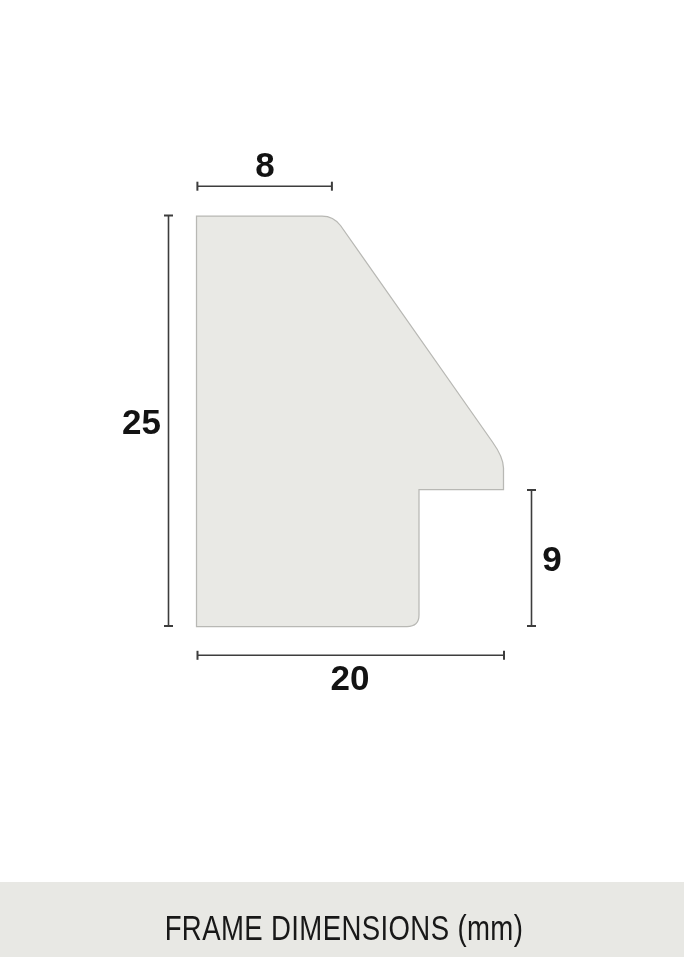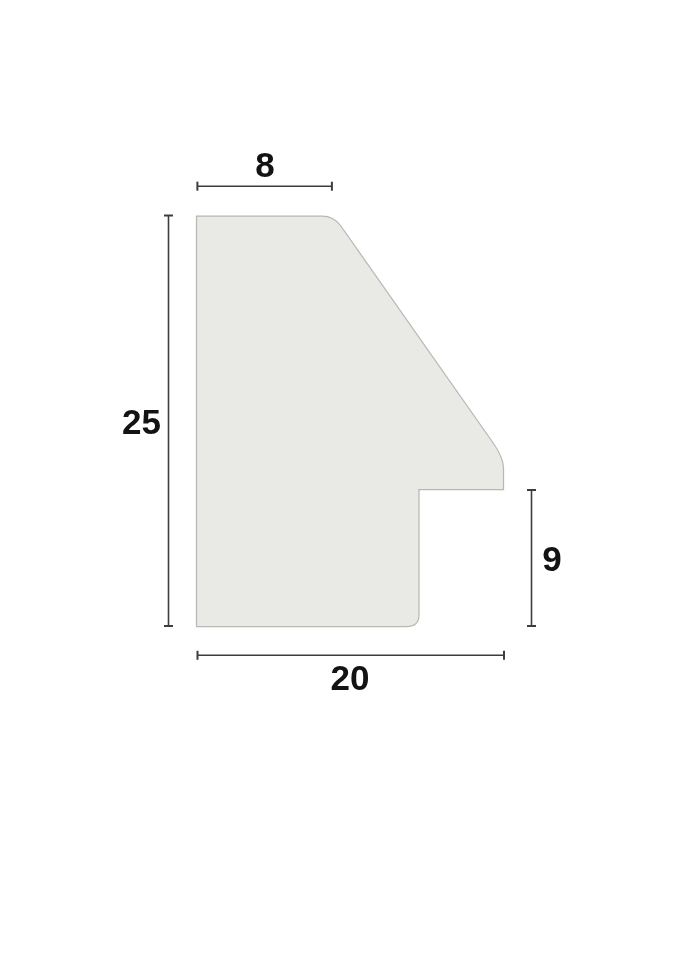--- a/index.html
+++ b/index.html
@@ -64,13 +64,16 @@
     <line x1="197.5" y1="655.3" x2="504" y2="655.3"></line>
     <line x1="197.5" y1="650.8" x2="197.5" y2="659.8" stroke-width="2"></line>
     <line x1="504" y1="650.8" x2="504" y2="659.8" stroke-width="2"></line>
   </g>
 
   <g>
     <text x="350" y="690" text-anchor="middle" font-size="35" font-weight="bold" fill="#131313">20</text>
   </g>
 </svg>
 
+<div class="footer">
+      <span>FRAME DIMENSIONS (mm)</span>
+    </div>
 </div>
 
 </body></html>

